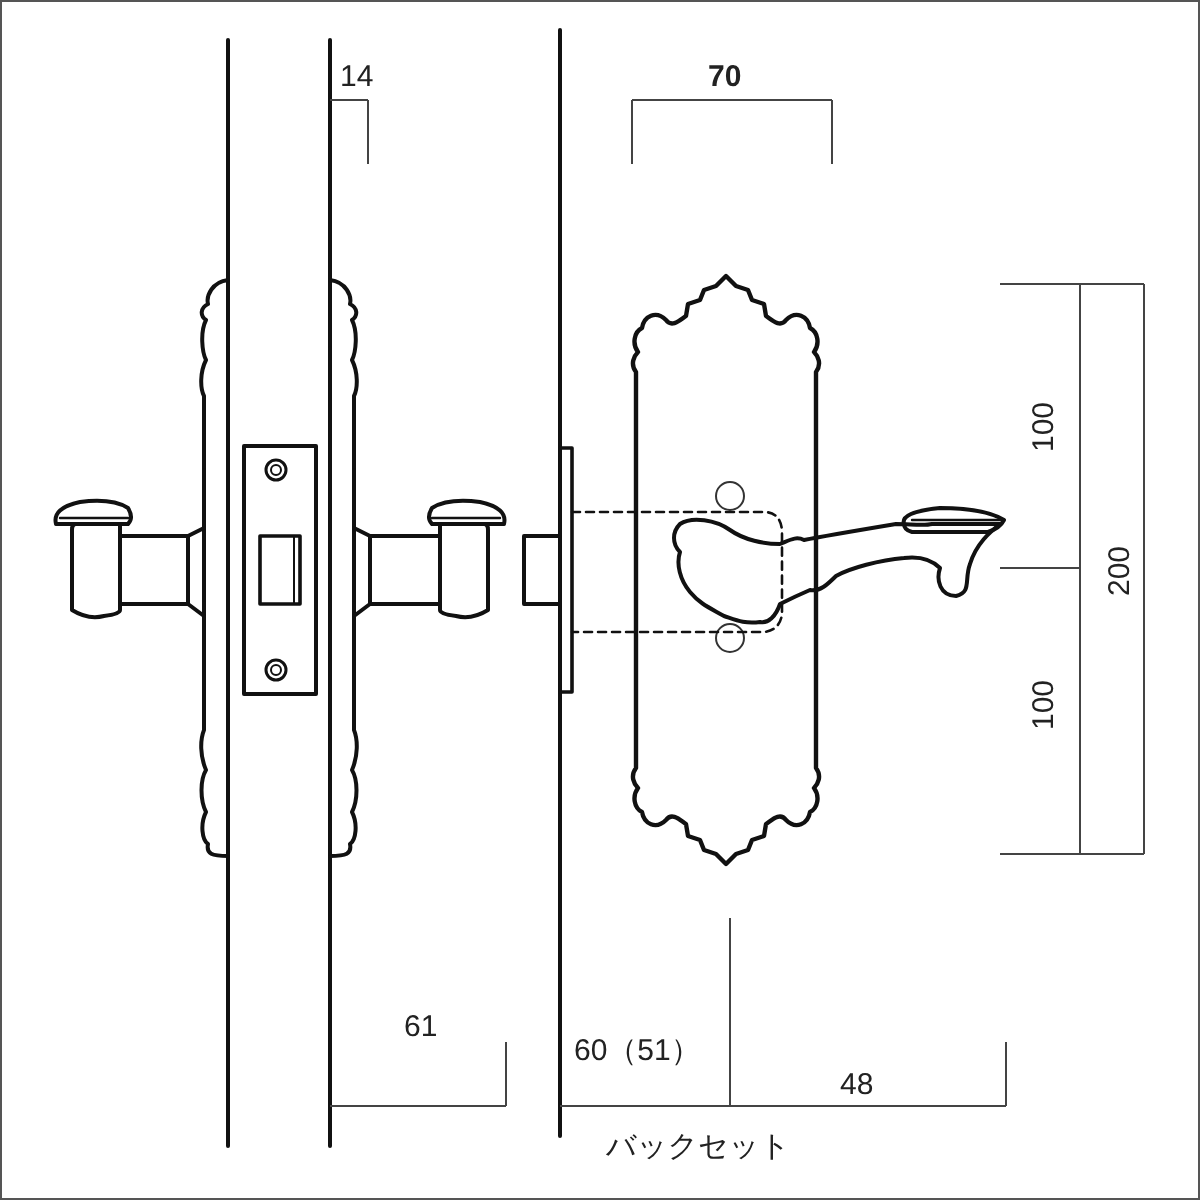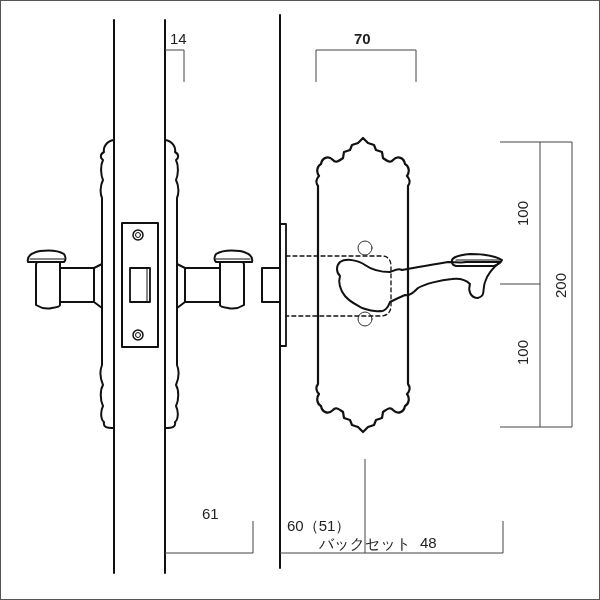--- a/index.html
+++ b/index.html
@@ -100,13 +100,13 @@
 </svg>
 
 <div class="lbl" style="left:170px; top:31px;">14</div>
 <div class="lbl" style="left:354px; top:31px;font-weight:bold;">70</div>
 <div class="lbl rot" style="left:507px; top:206px; width:30px; text-align:center;">100</div>
 <div class="lbl rot" style="left:545px; top:278px; width:30px; text-align:center;">200</div>
 <div class="lbl rot" style="left:507px; top:345px; width:30px; text-align:center;">100</div>
 <div class="lbl" style="left:202px; top:506px;">61</div>
 <div class="lbl" style="left:287px; top:518px;">60（51）</div>
 <div class="lbl" style="left:420px; top:535px;">48</div>
-<div class="lbl" style="left:303px; top:536px;margin-left:16px;">バックセット</div>
+<div class="lbl" style="left:303px; top:566px;">バックセット</div>
 
 </body></html>

